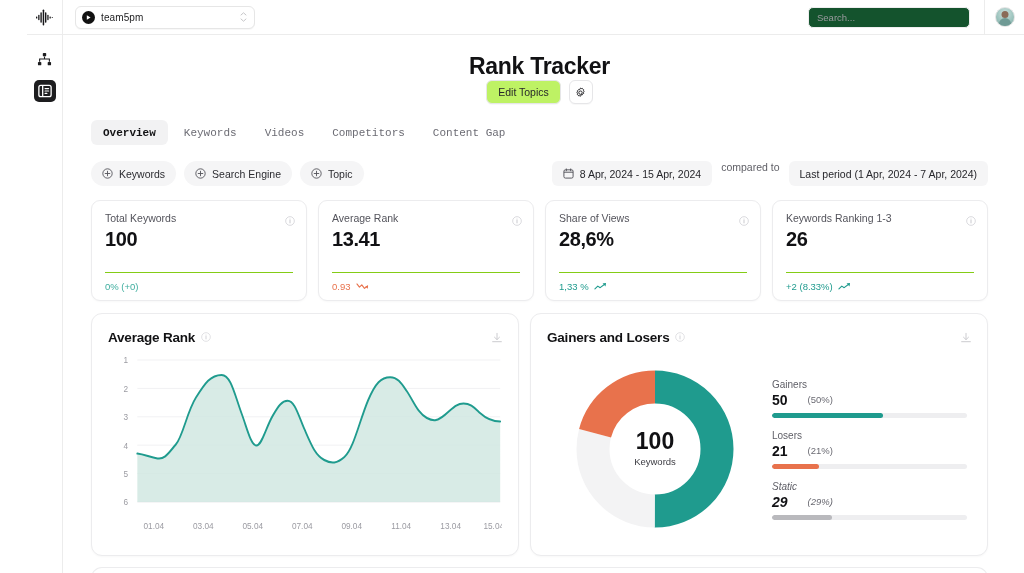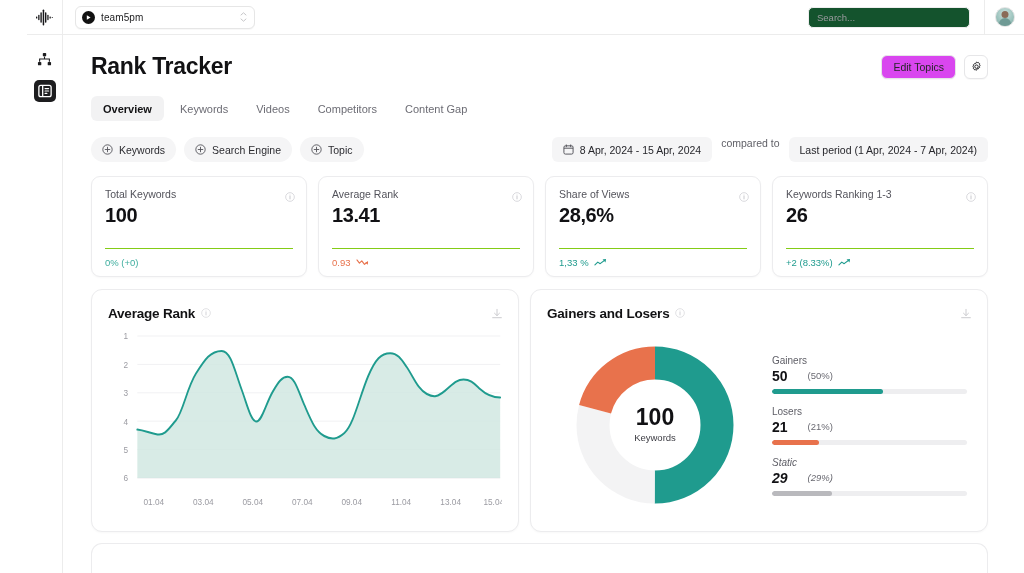--- a/index.html
+++ b/index.html
@@ -115,49 +115,50 @@
     flex: 1 1 auto; min-width: 0;
     padding: 18px 36px 0 28px;
     overflow: hidden;
     background: #ffffff;
   }
 
   
   .page-head {
     display: flex; align-items: center; justify-content: space-between;
     margin-bottom: 16px;
+    flex-direction: column;
   }
   .page-title {
     font-size: 23px; font-weight: bold; color: #121214; letter-spacing: -.3px;
   }
   .head-actions { display: flex; align-items: center; gap: 8px; }
   .btn-outline {
     height: 24px; padding: 0 11px;
     border: 1px solid #e6e6e8; border-radius: 6px;
-    background: #d946ef; color: #27272a;
+    background: #bef264; color: #27272a;
     font-size: 10.5px; font-family: "Liberation Sans", sans-serif;
     display: flex; align-items: center;
     box-shadow: 0 1px 1px rgba(16,24,40,.03);
     cursor: pointer; white-space: nowrap;
   }
   .btn-icon {
     width: 24px; height: 24px;
     border: 1px solid #e6e6e8; border-radius: 6px;
     background: #ffffff;
     display: flex; align-items: center; justify-content: center;
     box-shadow: 0 1px 1px rgba(16,24,40,.03);
     cursor: pointer;
   }
 
   
   .tabs { display: flex; align-items: center; gap: 4px; margin-bottom: 16px; }
   .tab {
     height: 25px; padding: 0 12px; border-radius: 6px;
     display: flex; align-items: center;
-    font-size: 11px; color: #6c6c74; white-space: nowrap; cursor: pointer;
+    font-size: 11px; color: #6c6c74; white-space: nowrap; cursor: pointer; font-family: Liberation Mono, monospace;
   }
   .tab.active { background: #f2f2f3; color: #121214; font-weight: bold; }
 
   
   .filter-row {
     display: flex; align-items: center; margin-bottom: 14px; gap: 8px;
   }
   .chip {
     height: 25px; padding: 0 11px; border-radius: 14px;
     background: #f5f5f6; display: flex; align-items: center; gap: 6px;

